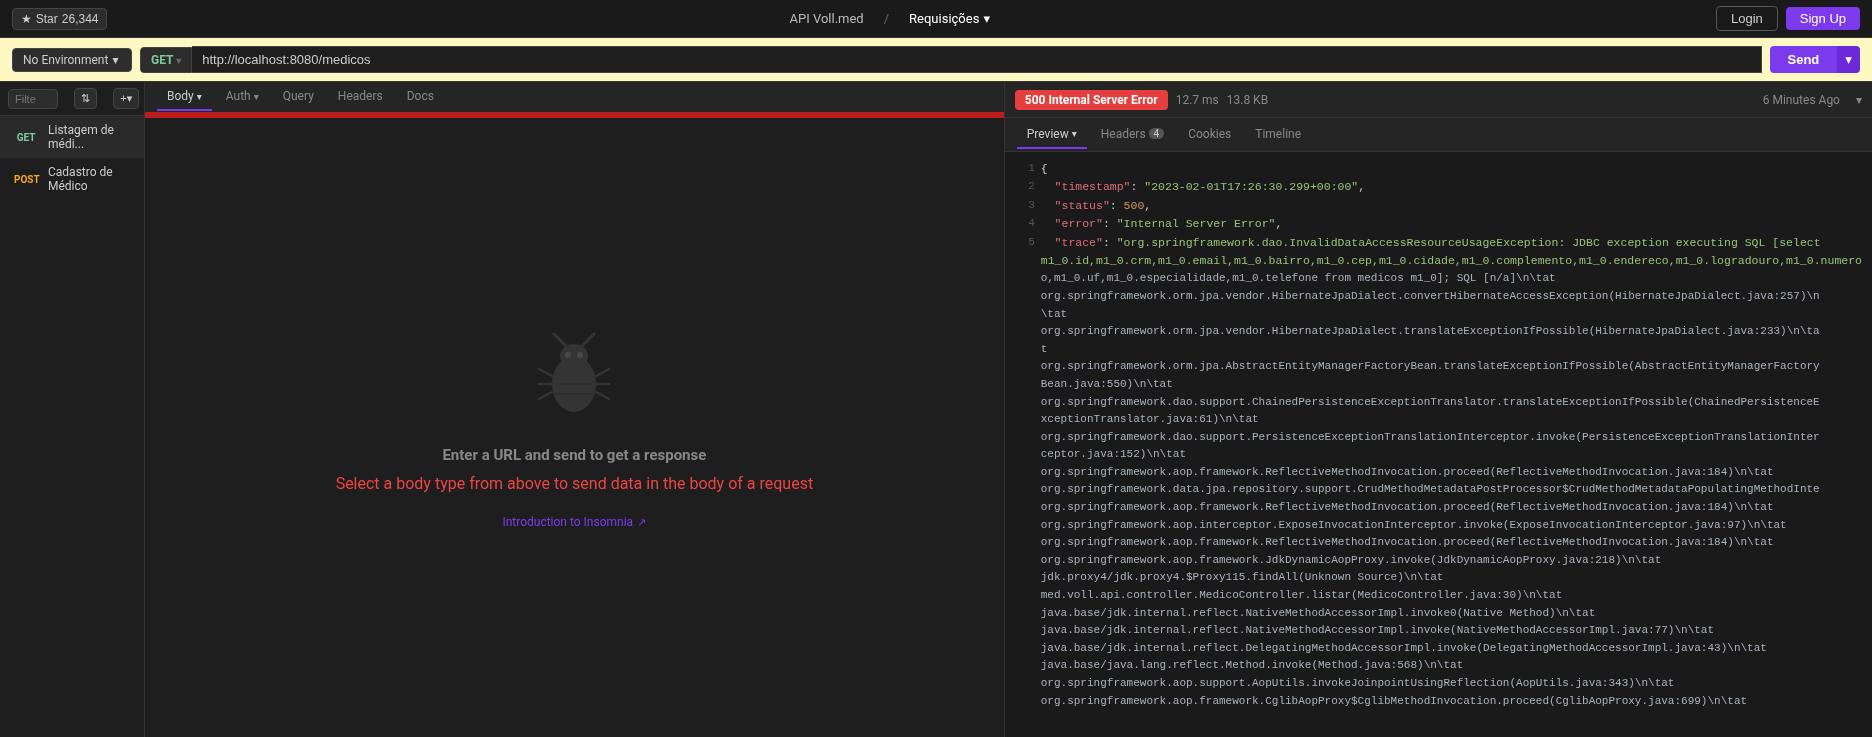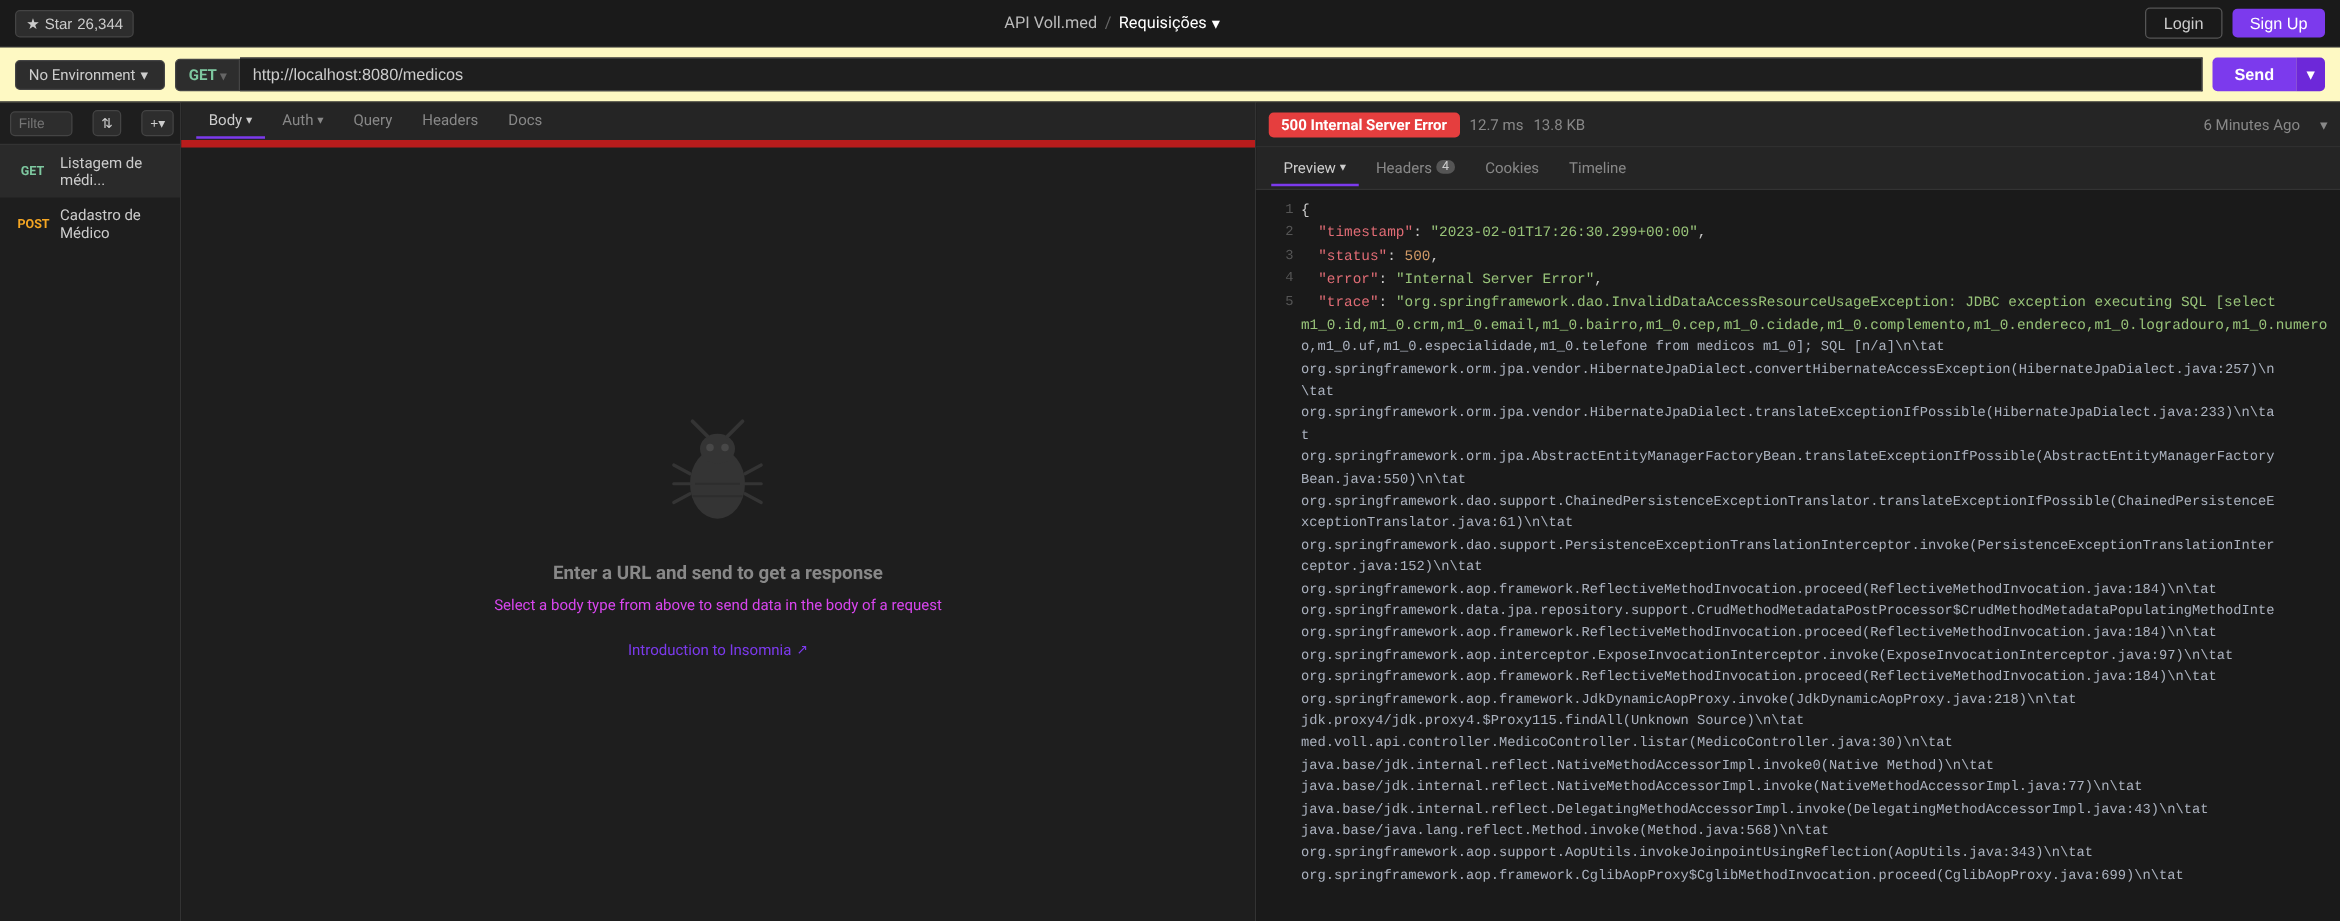--- a/index.html
+++ b/index.html
@@ -35,21 +35,21 @@
       border: 1px solid #444;
       border-radius: 4px;
       color: #ccc;
       padding: 3px 8px;
       font-size: 12px;
       cursor: pointer;
     }
     .top-nav-center {
       display: flex;
       align-items: center;
-      gap: 6px;
+      gap: 20px;
       color: #bbb;
       font-size: 13px;
     }
     .top-nav-center .breadcrumb-sep { color: #666; }
     .top-nav-center .current-page {
       display: flex;
       align-items: center;
       gap: 4px;
       color: #fff;
     }
@@ -258,22 +258,22 @@
       height: 100px;
       margin-bottom: 20px;
       opacity: 0.4;
     }
     .panel-content h3 {
       color: #888;
       font-size: 15px;
       margin-bottom: 10px;
     }
     .panel-content p {
-      color: #d946ef;
-      font-size: 12px;
+      color: #ef4444;
+      font-size: 16px;
       margin-bottom: 7px;
     }
     .intro-link {
       color: #7c3aed;
       font-size: 12px;
       cursor: pointer;
       display: flex;
       align-items: center;
       gap: 4px;
     }

